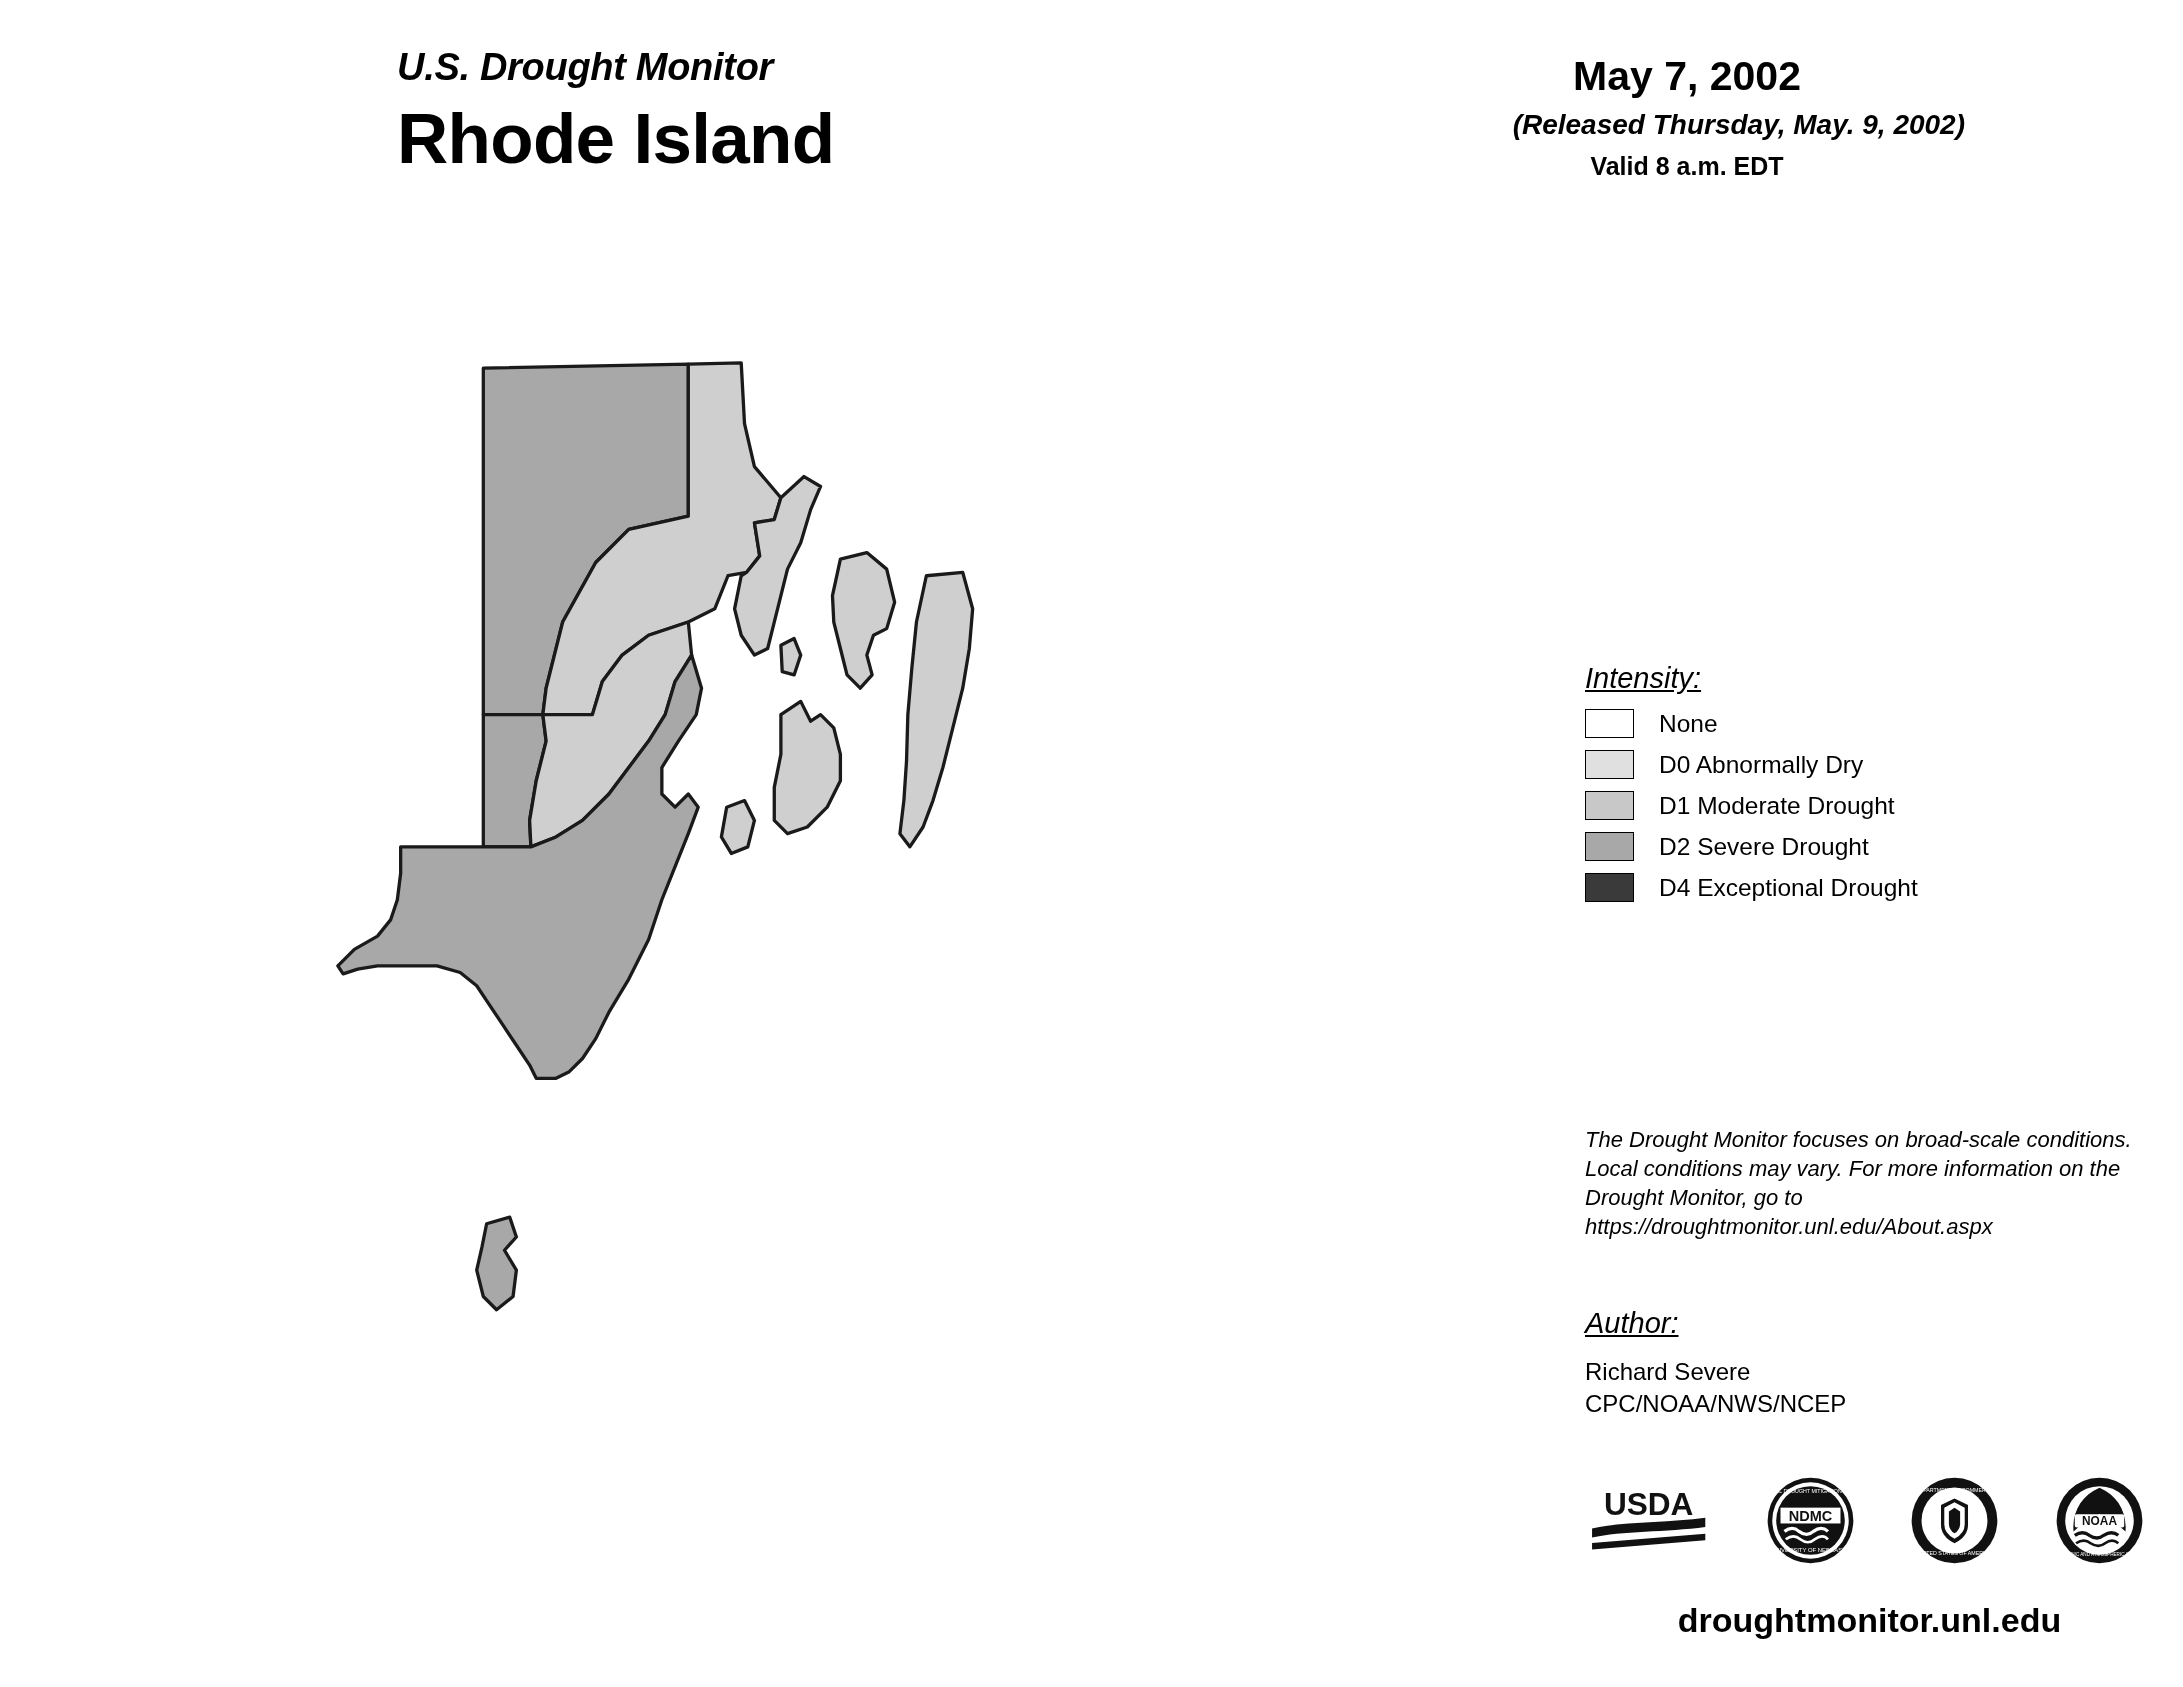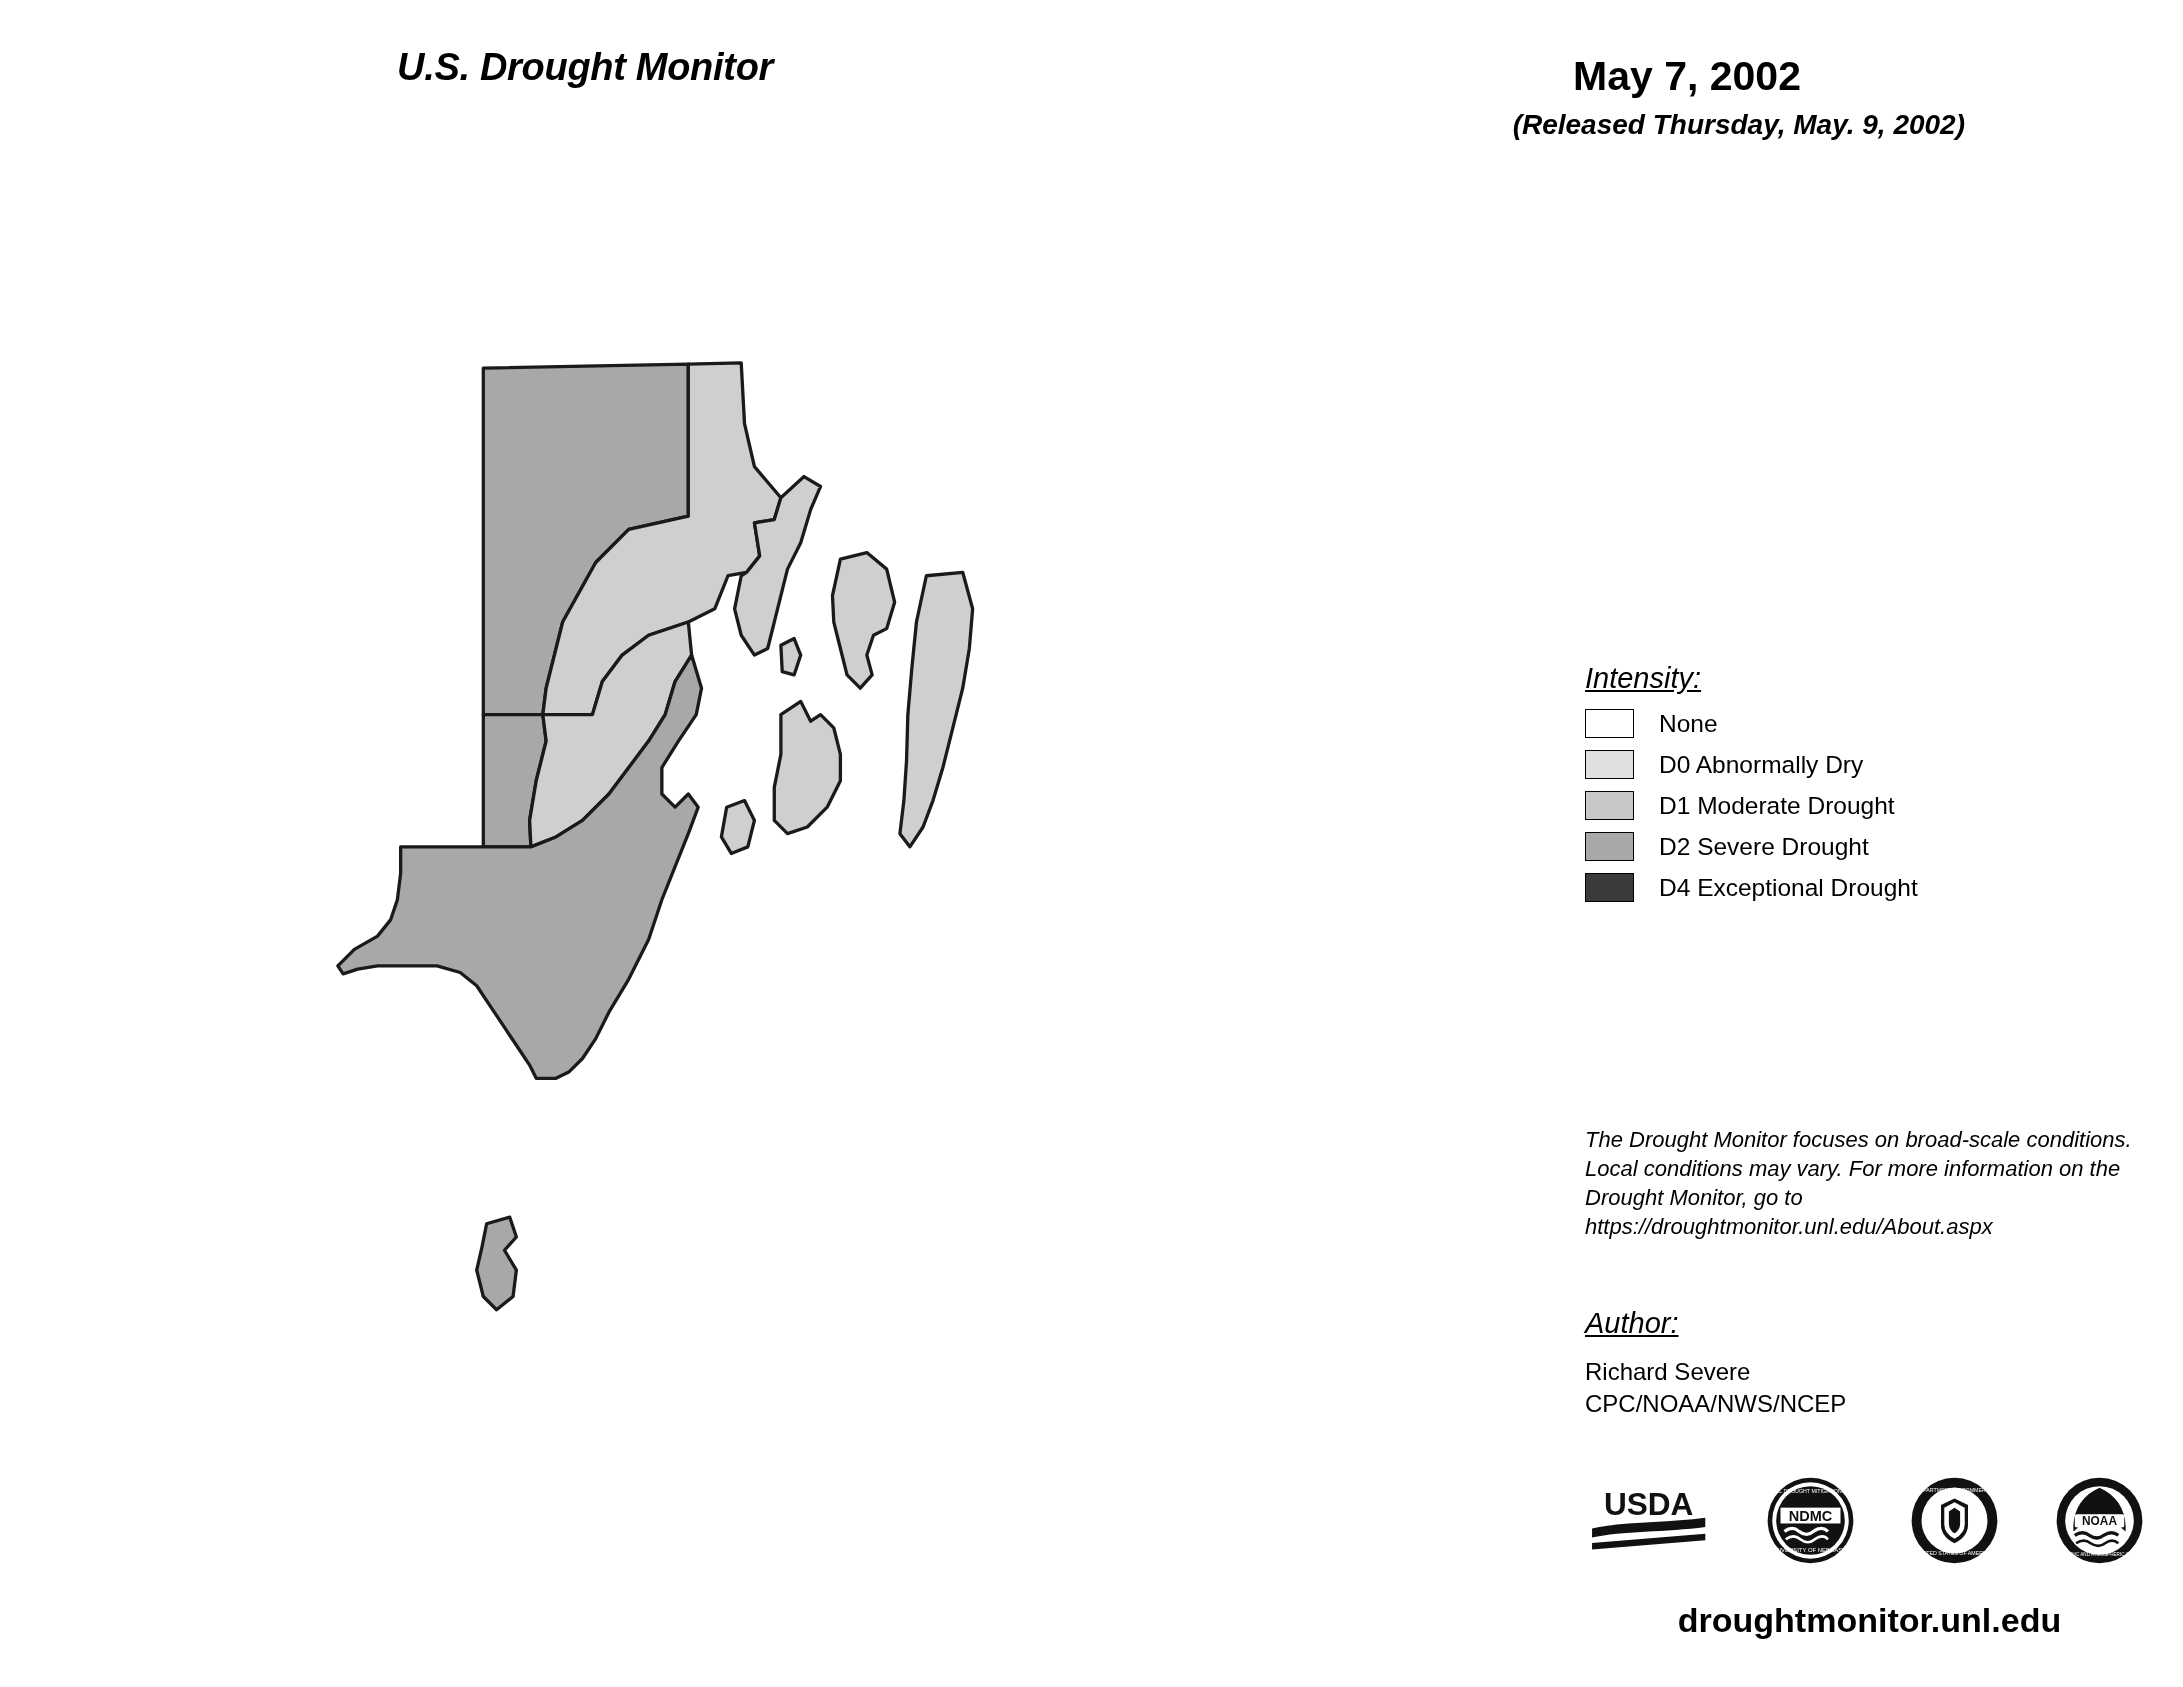--- a/index.html
+++ b/index.html
@@ -161,25 +161,27 @@
     font-size: 34px;
     font-weight: bold;
     white-space: nowrap;
   }
 </style>
 </head>
 <body>
 
 <div id="header-title-block">
   <div id="dm-kicker">U.S. Drought Monitor</div>
+  <div id="state-title">Rhode Island</div>
 </div>
 
 <div id="header-date-block">
   <div id="valid-date">May 7, 2002</div>
   <div id="released-date">(Released Thursday, May. 9, 2002)</div>
+  <div id="valid-time">Valid 8 a.m. EDT</div>
 </div>
 
 <div id="map-area">
   <svg id="map-svg" width="939" height="1257" viewBox="0 0 1420 1900" xmlns="http://www.w3.org/2000/svg">
     <g stroke="#1a1a1a" stroke-width="5" stroke-linejoin="round">
 
       <path fill="#a8a8a8" d="M 250 36 L 560 30 L 560 260 L 470 280 L 420 330 L 370 420 L 345 520 L 340 560 L 250 560 Z"></path>
 
       <path fill="#cfcfcf" d="M 560 30 L 640 28 L 645 120 L 660 185 L 700 232 L 690 265 L 660 270 L 668 320 L 648 345 L 620 350 L 600 400 L 560 420 L 500 440 L 460 470 L 430 510 L 415 560 L 340 560 L 345 520 L 370 420 L 420 330 L 470 280 L 560 260 Z"></path>
 

